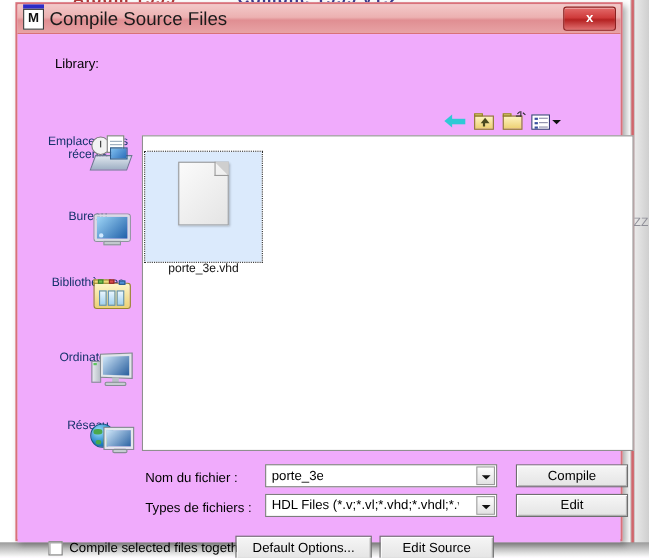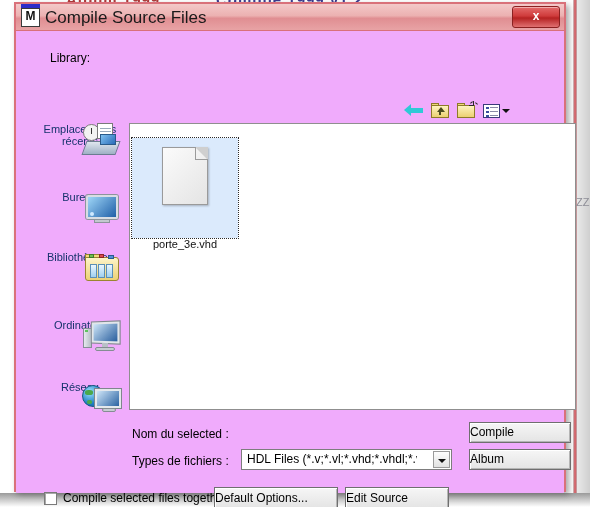--- a/index.html
+++ b/index.html
@@ -247,21 +247,21 @@
     box-sizing:border-box;background:transparent;transform:none;
   }
   #file-name{
     position:absolute;left:0;top:100px;width:106px;text-align:center;
     font-size:11px;color:#111;
   }
   
   .btn{
     position:absolute;background:linear-gradient(to bottom,#f6f6f6,#e4e4e4);
     border:1px solid #6f6f6f;box-sizing:border-box;
-    font-size:12px;color:#000;
+    font-size:12px;color:#000;text-align:center;
     box-shadow:inset 1px 1px 0 #ffffff, inset -1px -1px 0 #b5b5b5;
   }
   #checkbox-row{position:absolute;left:28px;top:460px;}
   #chk-box{
     position:absolute;left:0;top:1px;width:13px;height:13px;
     background:#ffffff;border:1px solid #7a7a7a;box-sizing:border-box;
     box-shadow:inset 1px 1px 0 #a9a9a9;
   }
   #chk-label{position:absolute;left:19px;top:0px;font-size:12px;color:#000;white-space:nowrap;}
 </style>
@@ -388,30 +388,34 @@
     <div id="filelist">
       <div id="file-item">
         <div id="file-glyph">
           <span class="fold-corner"></span>
             <span class="fold-edge"></span>
         </div>
         <div id="file-name">porte_3e.vhd</div>
       </div>
     </div>
 
-    <div class="lbl" style="left:116px;top:396px;">Nom du selected :</div>
+    <div class="lbl" style="left:116px;top:396px;">Nom du fichier :</div>
+    <div class="combo" style="left:225px;top:391px;width:211px;height:21px;">
+      <span class="val">porte_3e</span>
+      <span class="arrowbtn"></span>
+    </div>
 
     <div class="lbl" style="left:116px;top:423px;">Types de fichiers :</div>
     <div class="combo" style="left:225px;top:418px;width:211px;height:21px;">
       <span class="val" style="width:170px;">HDL Files (*.v;*.vl;*.vhd;*.vhdl;*.vho;*.h</span>
       <span class="arrowbtn"></span>
     </div>
 
     <div class="btn" style="left:453px;top:391px;width:102px;height:21px;line-height:19px;">Compile</div>
-    <div class="btn" style="left:453px;top:418px;width:102px;height:21px;line-height:19px;">Album</div>
+    <div class="btn" style="left:453px;top:418px;width:102px;height:21px;line-height:19px;">Edit</div>
 
     <div id="checkbox-row">
       <span id="chk-box"></span>
       <span id="chk-label">Compile selected files together</span>
     </div>
     <div class="btn" style="left:198px;top:456px;width:124px;height:22px;line-height:20px;">Default Options...</div>
     <div class="btn" style="left:329px;top:456px;width:104px;height:22px;line-height:20px;">Edit Source</div>
 
   </div>
 </div>

